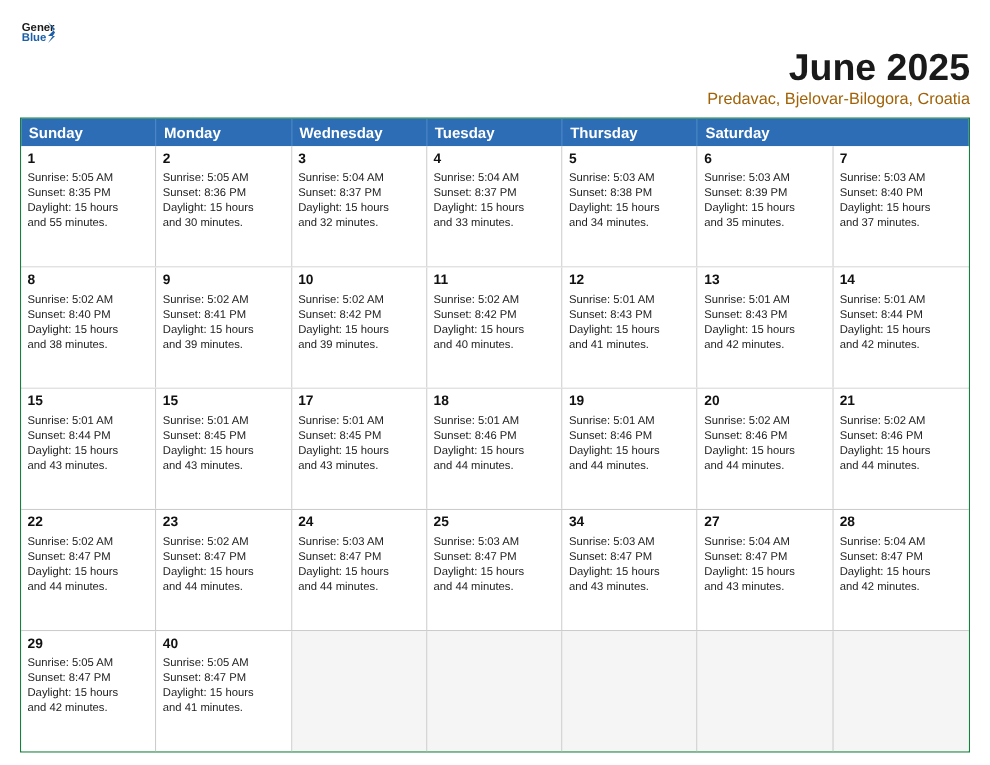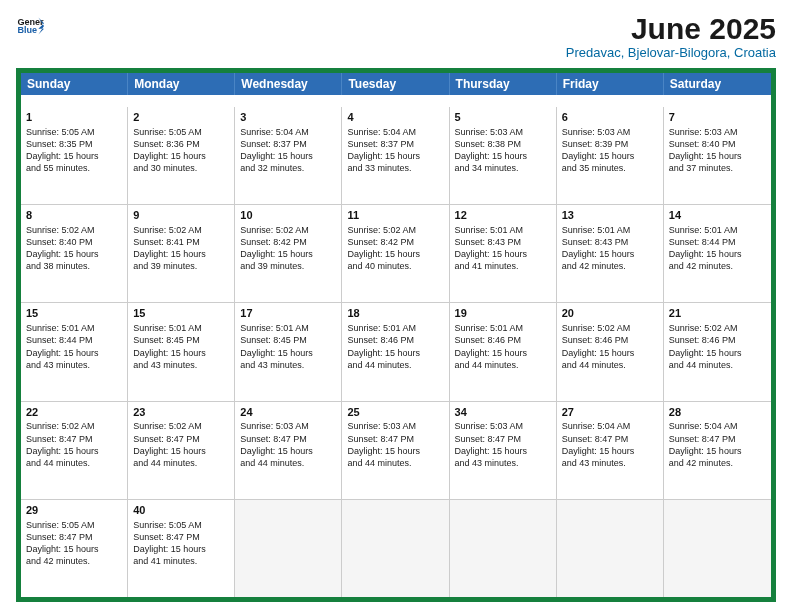--- a/index.html
+++ b/index.html
@@ -33,31 +33,31 @@
       height: 28px;
     }
     .title-block {
       text-align: right;
     }
     .month-title {
       font-size: 30px;
       font-weight: bold;
       color: #1a1a1a;
       line-height: 1.1;
+      margin-top: 26px;
     }
     .location {
       font-size: 13px;
-      color: #0369a1;
+      color: #a16207;
     }
     .calendar {
       flex: 1;
       display: flex;
       flex-direction: column;
-      border: 5px solid #15803d;
-      gap: 12px;
+      border: 1px solid #15803d;
     }
     .cal-header {
       display: grid;
       grid-template-columns: repeat(7, 1fr);
       background: #2d6db5;
     }
     .cal-header-cell {
       color: #fff;
       font-size: 12px;
       font-weight: bold;
@@ -119,21 +119,20 @@
     </div>
   </div>
 
   <div class="calendar">
     <div class="cal-header">
       <div class="cal-header-cell">Sunday</div>
       <div class="cal-header-cell">Monday</div>
       <div class="cal-header-cell">Wednesday</div>
       <div class="cal-header-cell">Tuesday</div>
       <div class="cal-header-cell">Thursday</div>
-      <div class="cal-header-cell">Friday</div>
       <div class="cal-header-cell">Saturday</div>
     </div>
     <div class="cal-body" id="cal-body">
     <div class="cal-row">
           <div class="cal-cell">
             <div class="day-num">1</div>
             <div class="cell-text">Sunrise: 5:05 AM</div>
             <div class="cell-text">Sunset: 8:35 PM</div>
             <div class="cell-text">Daylight: 15 hours</div>
             <div class="cell-text">and 55 minutes.</div>

